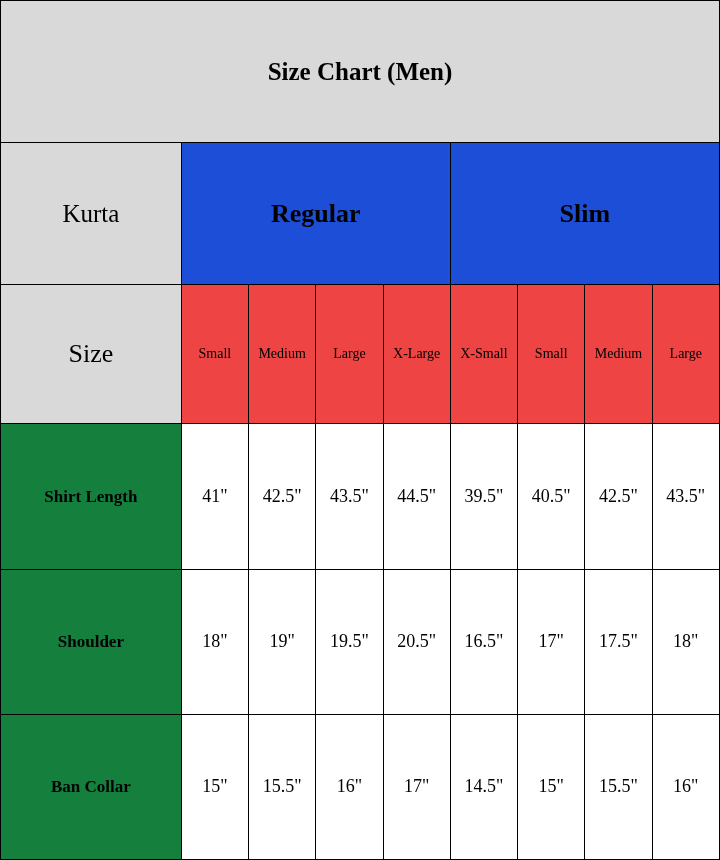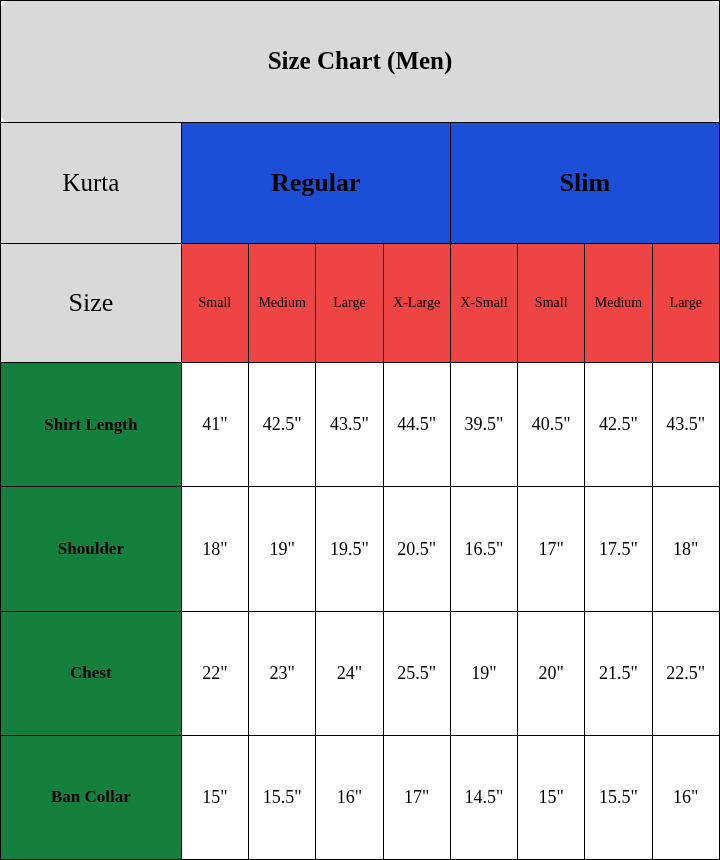--- a/index.html
+++ b/index.html
@@ -24,21 +24,20 @@
     border: 1px solid #000000;
     text-align: center;
     vertical-align: middle;
     padding: 0;
   }
   .title-cell {
     background: #d9d9d9;
     font-size: 25px;
     font-weight: bold;
     height: 94px;
-    border-radius: 8px;
   }
   .fit-cell {
     background: #1d4ed8;
     font-size: 26px;
     font-weight: bold;
     height: 94px;
   }
   .rowhead-cell {
     background: #d9d9d9;
     font-weight: normal;
@@ -124,31 +123,20 @@
       <td class="value-cell">18"</td>
       <td class="value-cell">19"</td>
       <td class="value-cell">19.5"</td>
       <td class="value-cell">20.5"</td>
       <td class="value-cell">16.5"</td>
       <td class="value-cell">17"</td>
       <td class="value-cell">17.5"</td>
       <td class="value-cell">18"</td>
     </tr>
 
-    <tr>
-      <td class="label-cell">Chest</td>
-      <td class="value-cell">22"</td>
-      <td class="value-cell">23"</td>
-      <td class="value-cell">24"</td>
-      <td class="value-cell">25.5"</td>
-      <td class="value-cell">19"</td>
-      <td class="value-cell">20"</td>
-      <td class="value-cell">21.5"</td>
-      <td class="value-cell">22.5"</td>
-    </tr>
 
 
 
     <tr>
       <td class="label-cell">Ban Collar</td>
       <td class="value-cell">15"</td>
       <td class="value-cell">15.5"</td>
       <td class="value-cell">16"</td>
       <td class="value-cell">17"</td>
       <td class="value-cell">14.5"</td>

